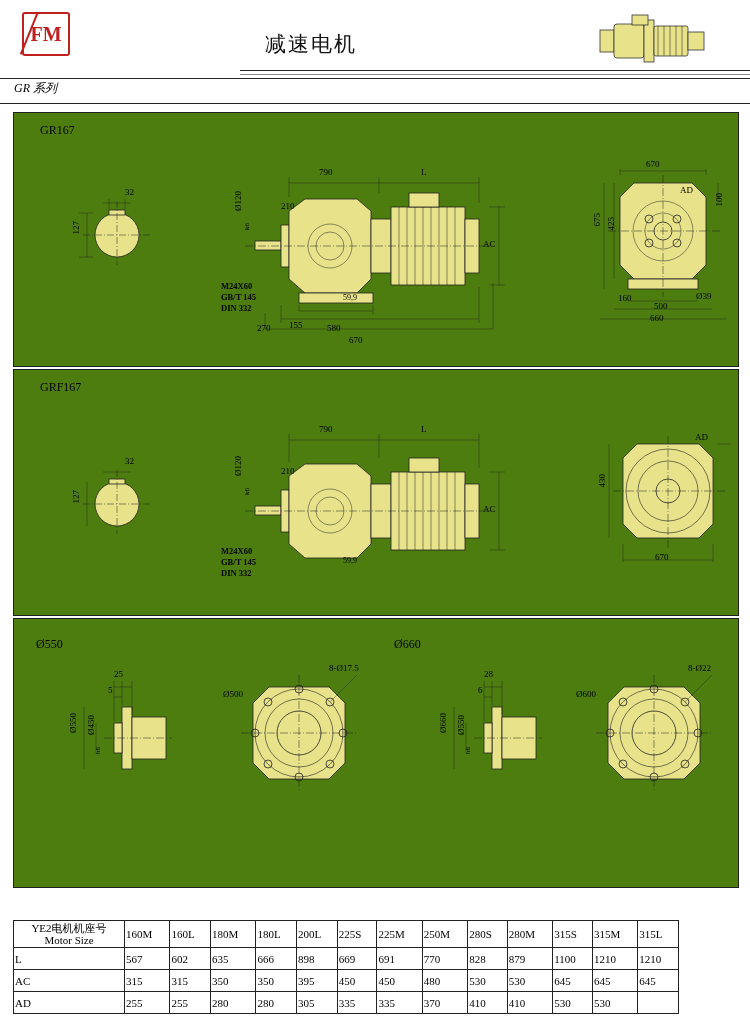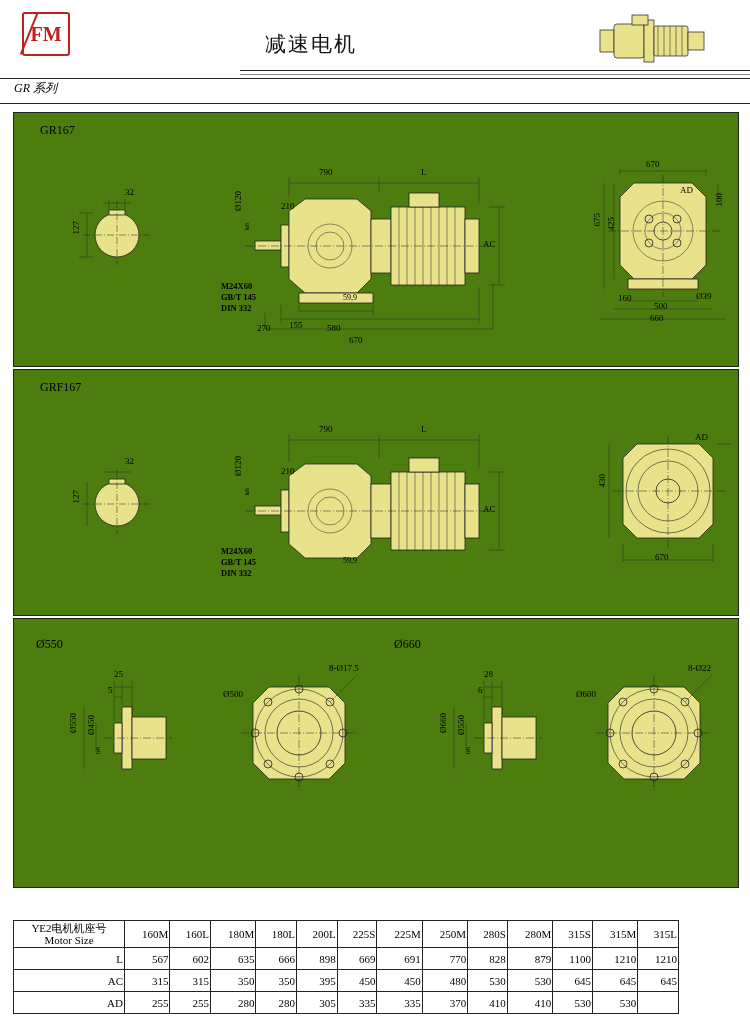--- a/index.html
+++ b/index.html
@@ -48,21 +48,21 @@
   .panel-label{position:absolute;font-size:12px;font-family:"Liberation Serif",serif;}
 
   .dim{font-size:9px;font-family:"Liberation Serif",serif;color:#000;position:absolute;white-space:nowrap;}
   .dim.v{writing-mode:vertical-rl;transform:rotate(180deg);}
 
   svg{display:block;}
 
   
   .tbl{position:absolute;left:13px;bottom:18px;width:666px;border-collapse:collapse;}
   .tbl td,.tbl th{
-    border:1px solid #222;font-size:11px;text-align:right;
+    border:1px solid #222;font-size:11px;text-align:left;
     height:19px;font-family:"Liberation Serif",serif;font-weight:normal;
   }
   .tbl .rowhead{width:108px;text-align:center;}
   .tbl .hdr-cn{font-size:11px;line-height:12px;}
   .tbl td.lbl{font-size:11px;}
 </style>
 </head>
 <body>
 
 <div class="page">

